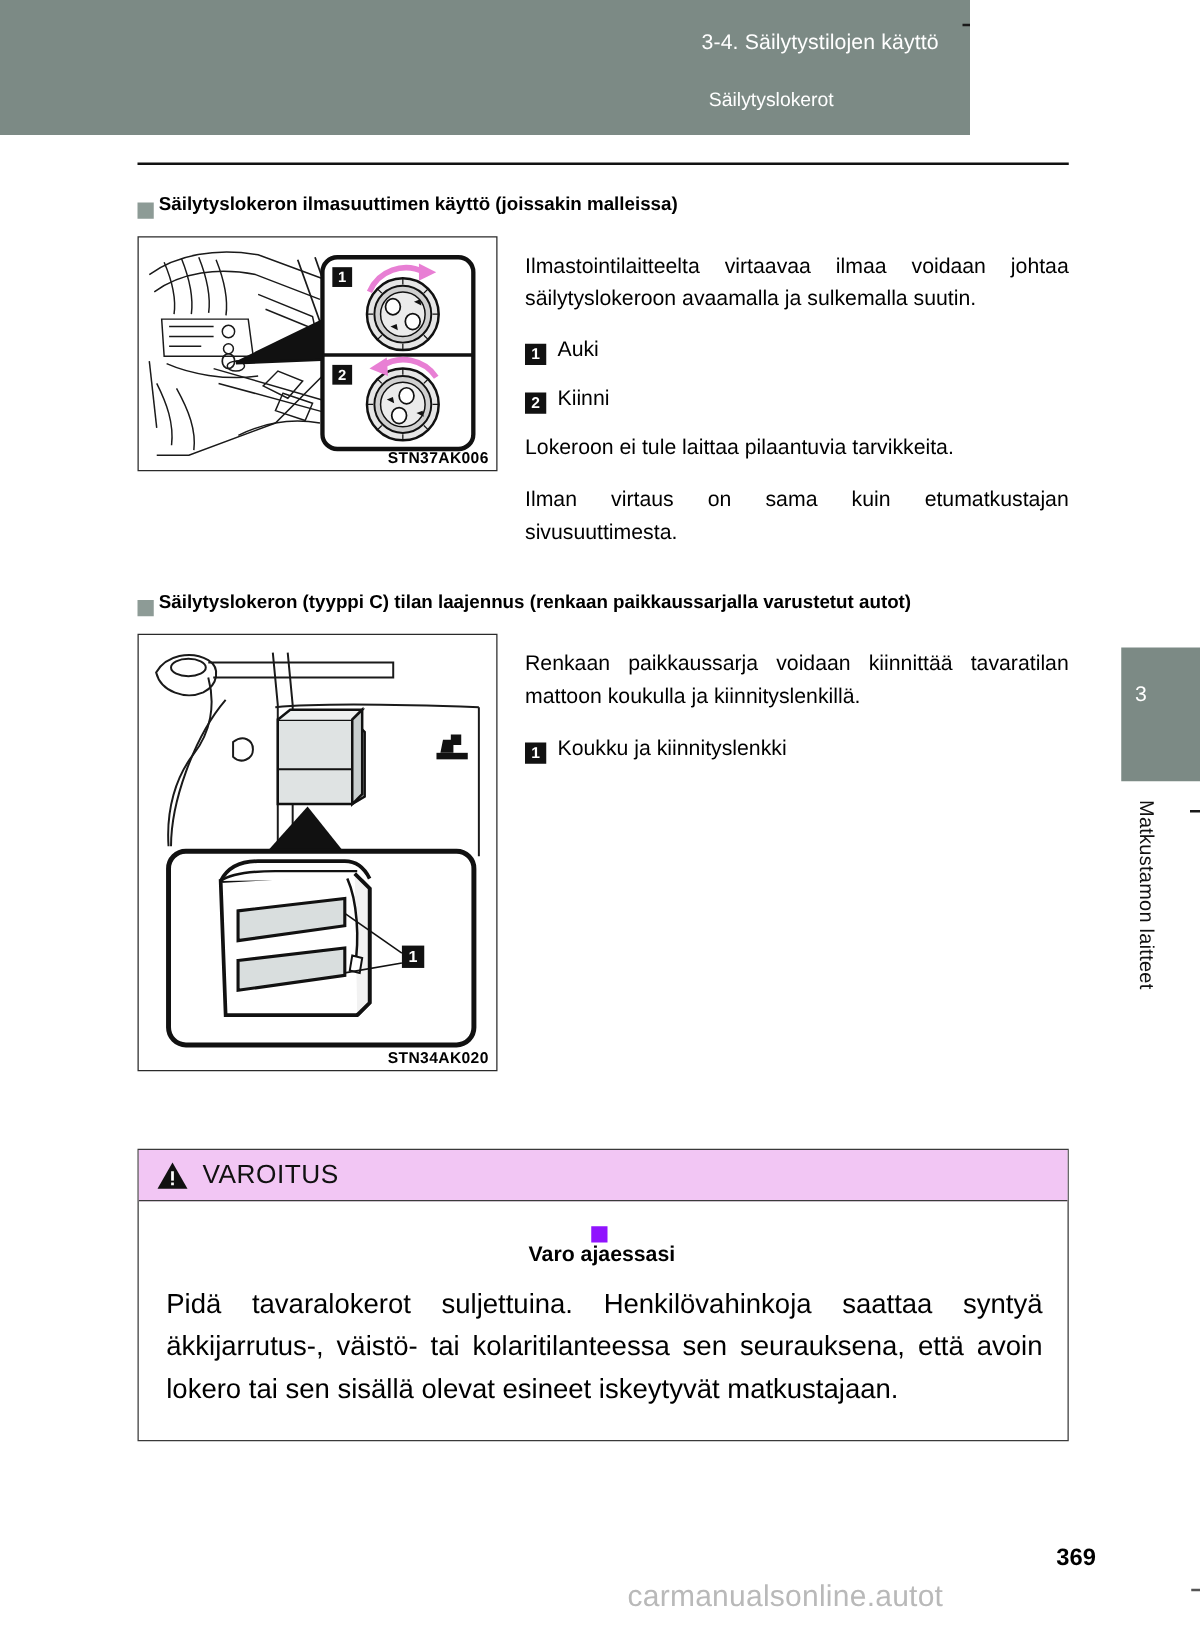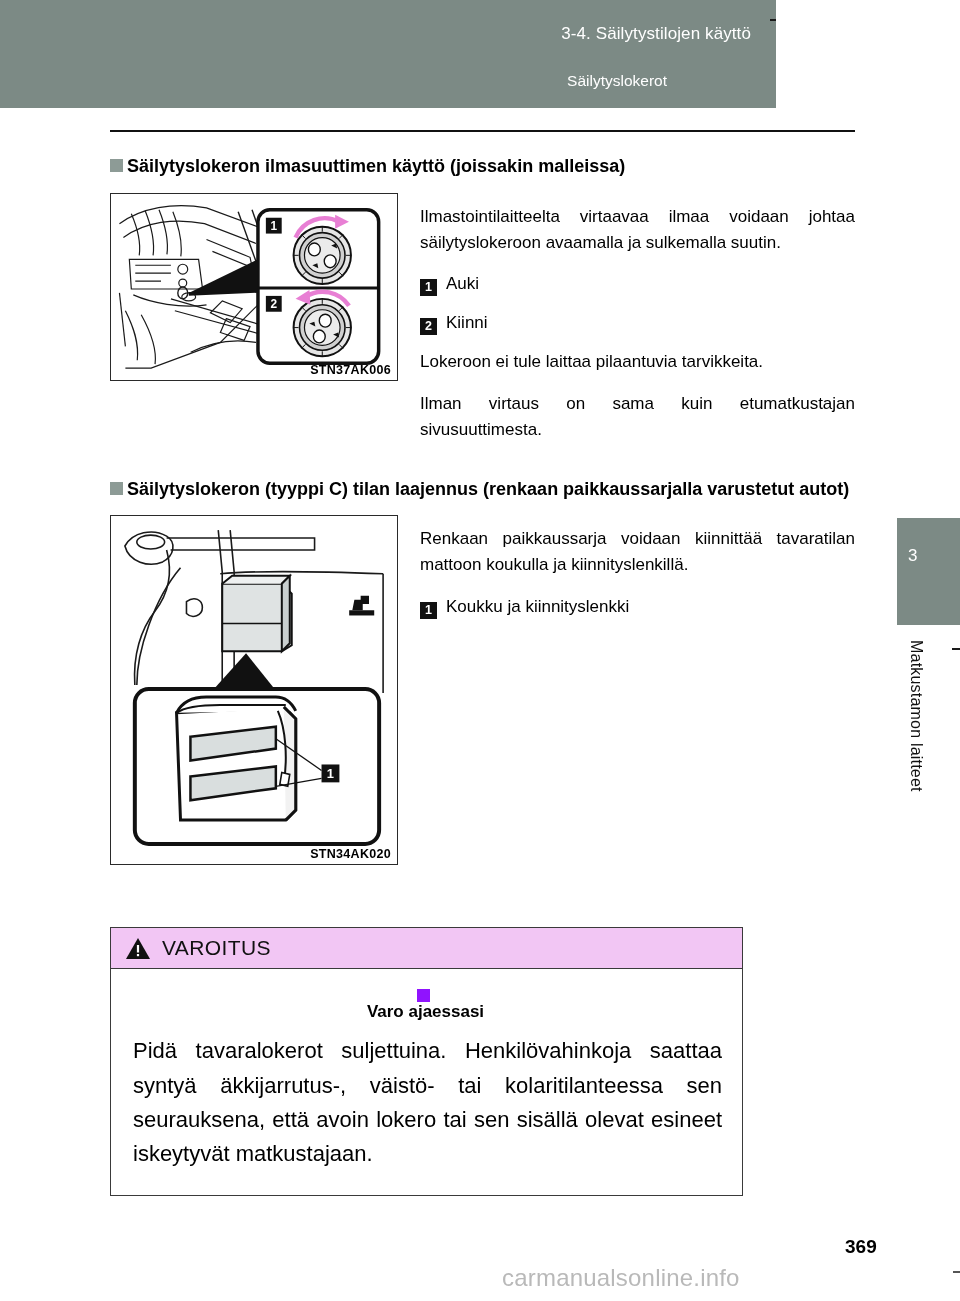--- a/index.html
+++ b/index.html
@@ -98,22 +98,22 @@
   .top-rule {
     width: 745px;
     height: 2px;
     background: #111111;
     margin-bottom: 22px;
   }
 
   
   .sec-head {
     display: flex;
-    align-items: flex-start;
-    font-size: 18px;
+    align-items: flex-end;
+    font-size: 15px;
     font-weight: bold;
     line-height: 1.38;
     margin-bottom: 14px;
   }
   .sec-head .bullet {
     flex: 0 0 auto;
     width: 13px;
     height: 13px;
     background: #8d9b96;
     margin-top: 5px;
@@ -186,21 +186,21 @@
     top: 2px;
   }
 
   
   .gap-a { height: 34px; }
   .gap-b { height: 62px; }
 
   
   .warn-box {
     border: 1.5px solid #3a3a3a;
-    width: 633px;
+    width: 745px;
     box-sizing: border-box;
     background: #ffffff;
   }
   .warn-head {
     background: #f2c6f4;
     border-bottom: 1.5px solid #3a3a3a;
     height: 40px;
     display: flex;
     align-items: center;
     padding-left: 14px;
@@ -488,14 +488,14 @@
         <span class="bullet"></span>
         <span>Varo ajaessasi</span>
       </div>
       <div class="warn-text">Pidä tavaralokerot suljettuina. Henkilövahinkoja saattaa syntyä äkkijarrutus-, väistö- tai kolaritilanteessa sen seurauksena, että avoin lokero tai sen sisällä olevat esineet iskeytyvät matkustajaan.</div>
     </div>
   </div>
 
 </div>
 
 <div class="page-num">369</div>
-<div class="watermark">carmanualsonline.info</div>
+<div class="watermark">carmanualsonline.autot</div>
 <div class="watermark-tick"></div>
 
 </body></html>

